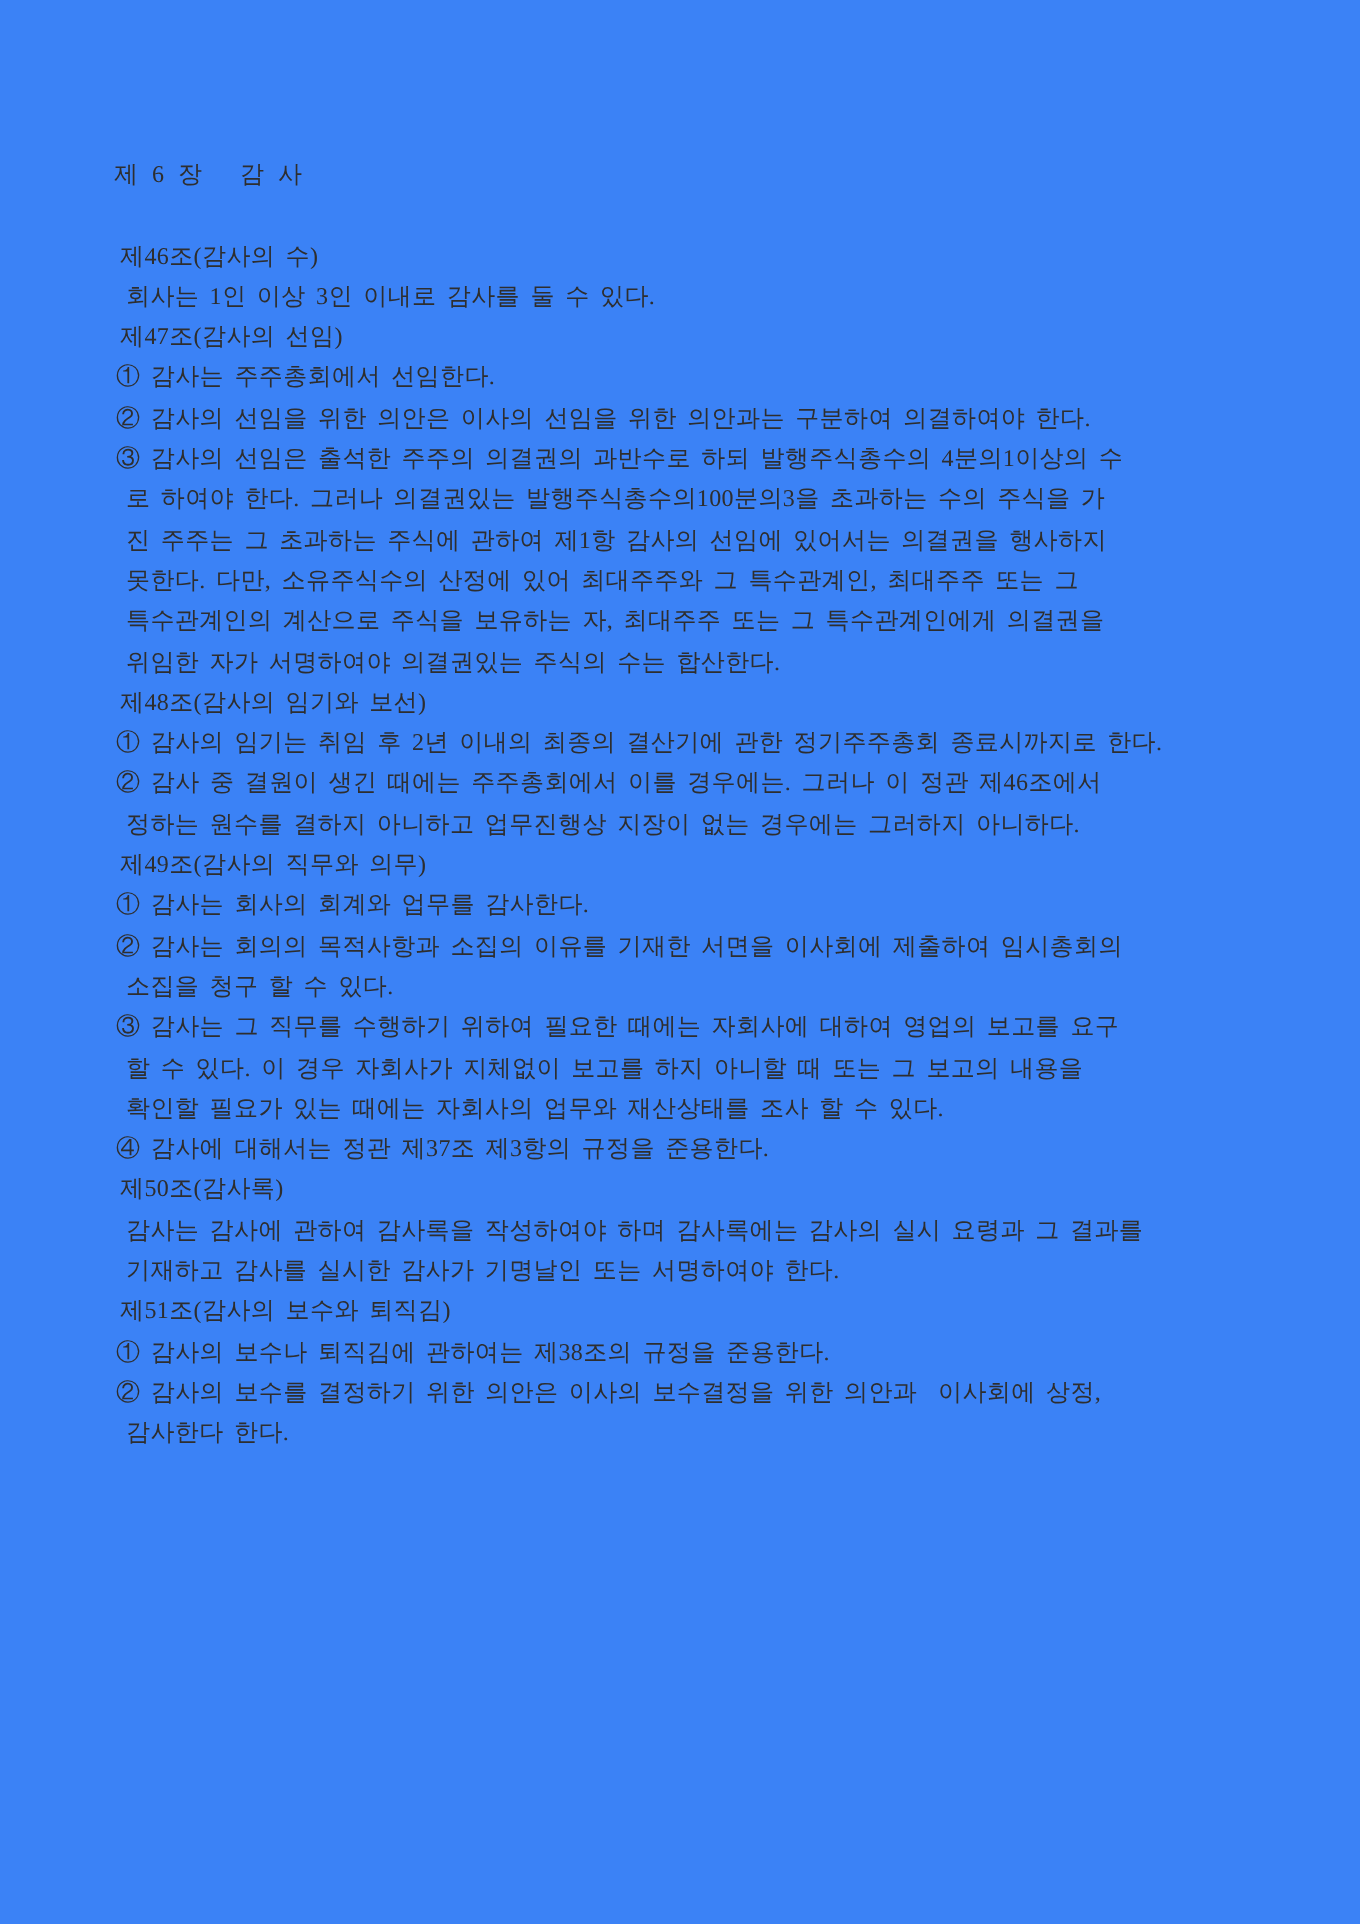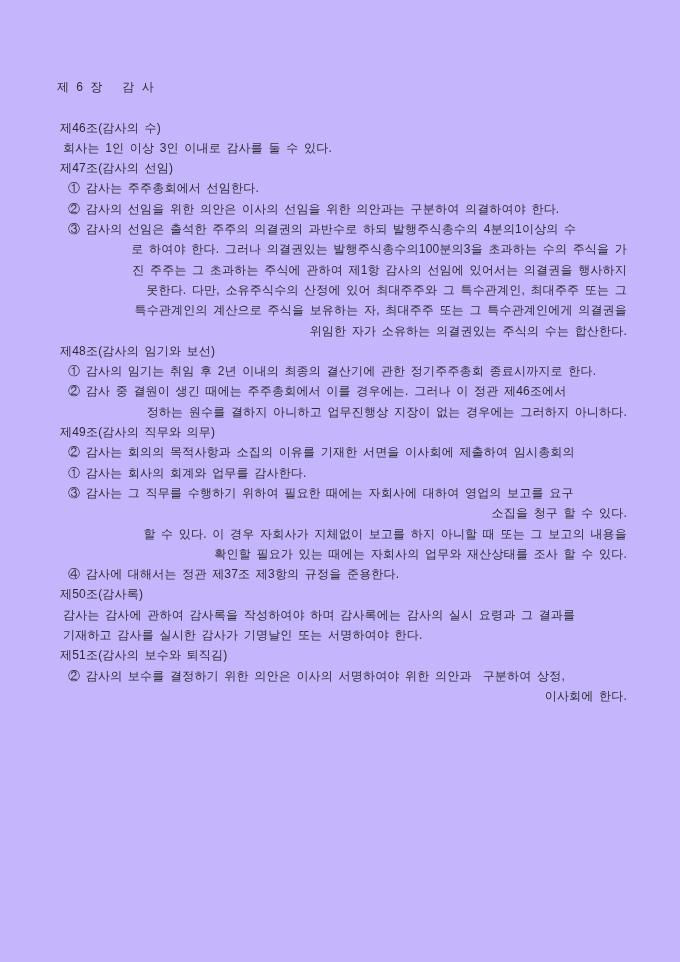--- a/index.html
+++ b/index.html
@@ -5,77 +5,78 @@
   html, body {
     margin: 0;
     padding: 0;
     background: #e8e8e8;
   }
   .page {
     position: relative;
     width: 680px;
     height: 962px;
     margin: 0 auto;
-    background: #c4b5fd;
+    background: #3b82f6;
     overflow: hidden;
-    font-family: Liberation Sans, sans-serif;
+    font-family: Liberation Serif, serif;
     color: #2e2e2e;
   }
   .doc {
     position: absolute;
     top: 77px;
     left: 48px;
     width: 579px;
   }
   .line {
     height: 20.3px;
     line-height: 20.3px;
     font-size: 12px;
     letter-spacing: 0.2px;
     word-spacing: 2px;
     white-space: pre;
     overflow: hidden;
   }
   .line.header  { margin-left: 9px;  letter-spacing: 1px; }
   .line.article { margin-left: 12px; }
-  .line.item    { margin-left: 20px; }
-  .line.cont    { margin-left: 15px; text-align: right; }
+  .line.item    { margin-left: 10px; }
+  .line.cont    { margin-left: 15px; }
   .line.body    { margin-left: 15px; }
   .line.blank   { }
 </style>
 </head>
 <body>
 
 <div class="page">
   <div class="doc">
       <div class="line header">제 6 장   감 사</div>
       <div class="line blank"></div>
       <div class="line article">제46조(감사의 수)</div>
       <div class="line body">회사는 1인 이상 3인 이내로 감사를 둘 수 있다.</div>
       <div class="line article">제47조(감사의 선임)</div>
       <div class="line item">① 감사는 주주총회에서 선임한다.</div>
       <div class="line item">② 감사의 선임을 위한 의안은 이사의 선임을 위한 의안과는 구분하여 의결하여야 한다.</div>
       <div class="line item">③ 감사의 선임은 출석한 주주의 의결권의 과반수로 하되 발행주식총수의 4분의1이상의 수</div>
       <div class="line cont">로 하여야 한다. 그러나 의결권있는 발행주식총수의100분의3을 초과하는 수의 주식을 가</div>
       <div class="line cont">진 주주는 그 초과하는 주식에 관하여 제1항 감사의 선임에 있어서는 의결권을 행사하지</div>
       <div class="line cont">못한다. 다만, 소유주식수의 산정에 있어 최대주주와 그 특수관계인, 최대주주 또는 그</div>
       <div class="line cont">특수관계인의 계산으로 주식을 보유하는 자, 최대주주 또는 그 특수관계인에게 의결권을</div>
-      <div class="line cont">위임한 자가 소유하는 의결권있는 주식의 수는 합산한다.</div>
+      <div class="line cont">위임한 자가 서명하여야 의결권있는 주식의 수는 합산한다.</div>
       <div class="line article">제48조(감사의 임기와 보선)</div>
       <div class="line item">① 감사의 임기는 취임 후 2년 이내의 최종의 결산기에 관한 정기주주총회 종료시까지로 한다.</div>
       <div class="line item">② 감사 중 결원이 생긴 때에는 주주총회에서 이를 경우에는. 그러나 이 정관 제46조에서</div>
       <div class="line cont">정하는 원수를 결하지 아니하고 업무진행상 지장이 없는 경우에는 그러하지 아니하다.</div>
       <div class="line article">제49조(감사의 직무와 의무)</div>
+      <div class="line item">① 감사는 회사의 회계와 업무를 감사한다.</div>
       <div class="line item">② 감사는 회의의 목적사항과 소집의 이유를 기재한 서면을 이사회에 제출하여 임시총회의</div>
-      <div class="line item">① 감사는 회사의 회계와 업무를 감사한다.</div>
+      <div class="line cont">소집을 청구 할 수 있다.</div>
       <div class="line item">③ 감사는 그 직무를 수행하기 위하여 필요한 때에는 자회사에 대하여 영업의 보고를 요구</div>
-      <div class="line cont">소집을 청구 할 수 있다.</div>
       <div class="line cont">할 수 있다. 이 경우 자회사가 지체없이 보고를 하지 아니할 때 또는 그 보고의 내용을</div>
       <div class="line cont">확인할 필요가 있는 때에는 자회사의 업무와 재산상태를 조사 할 수 있다.</div>
       <div class="line item">④ 감사에 대해서는 정관 제37조 제3항의 규정을 준용한다.</div>
       <div class="line article">제50조(감사록)</div>
       <div class="line body">감사는 감사에 관하여 감사록을 작성하여야 하며 감사록에는 감사의 실시 요령과 그 결과를</div>
       <div class="line body">기재하고 감사를 실시한 감사가 기명날인 또는 서명하여야 한다.</div>
       <div class="line article">제51조(감사의 보수와 퇴직김)</div>
-      <div class="line item">② 감사의 보수를 결정하기 위한 의안은 이사의 서명하여야 위한 의안과  구분하여 상정,</div>
-      <div class="line cont">이사회에 한다.</div>
+      <div class="line item">① 감사의 보수나 퇴직김에 관하여는 제38조의 규정을 준용한다.</div>
+      <div class="line item">② 감사의 보수를 결정하기 위한 의안은 이사의 보수결정을 위한 의안과  이사회에 상정,</div>
+      <div class="line cont">감사한다 한다.</div>
     </div>
 </div>
 
 </body></html>

